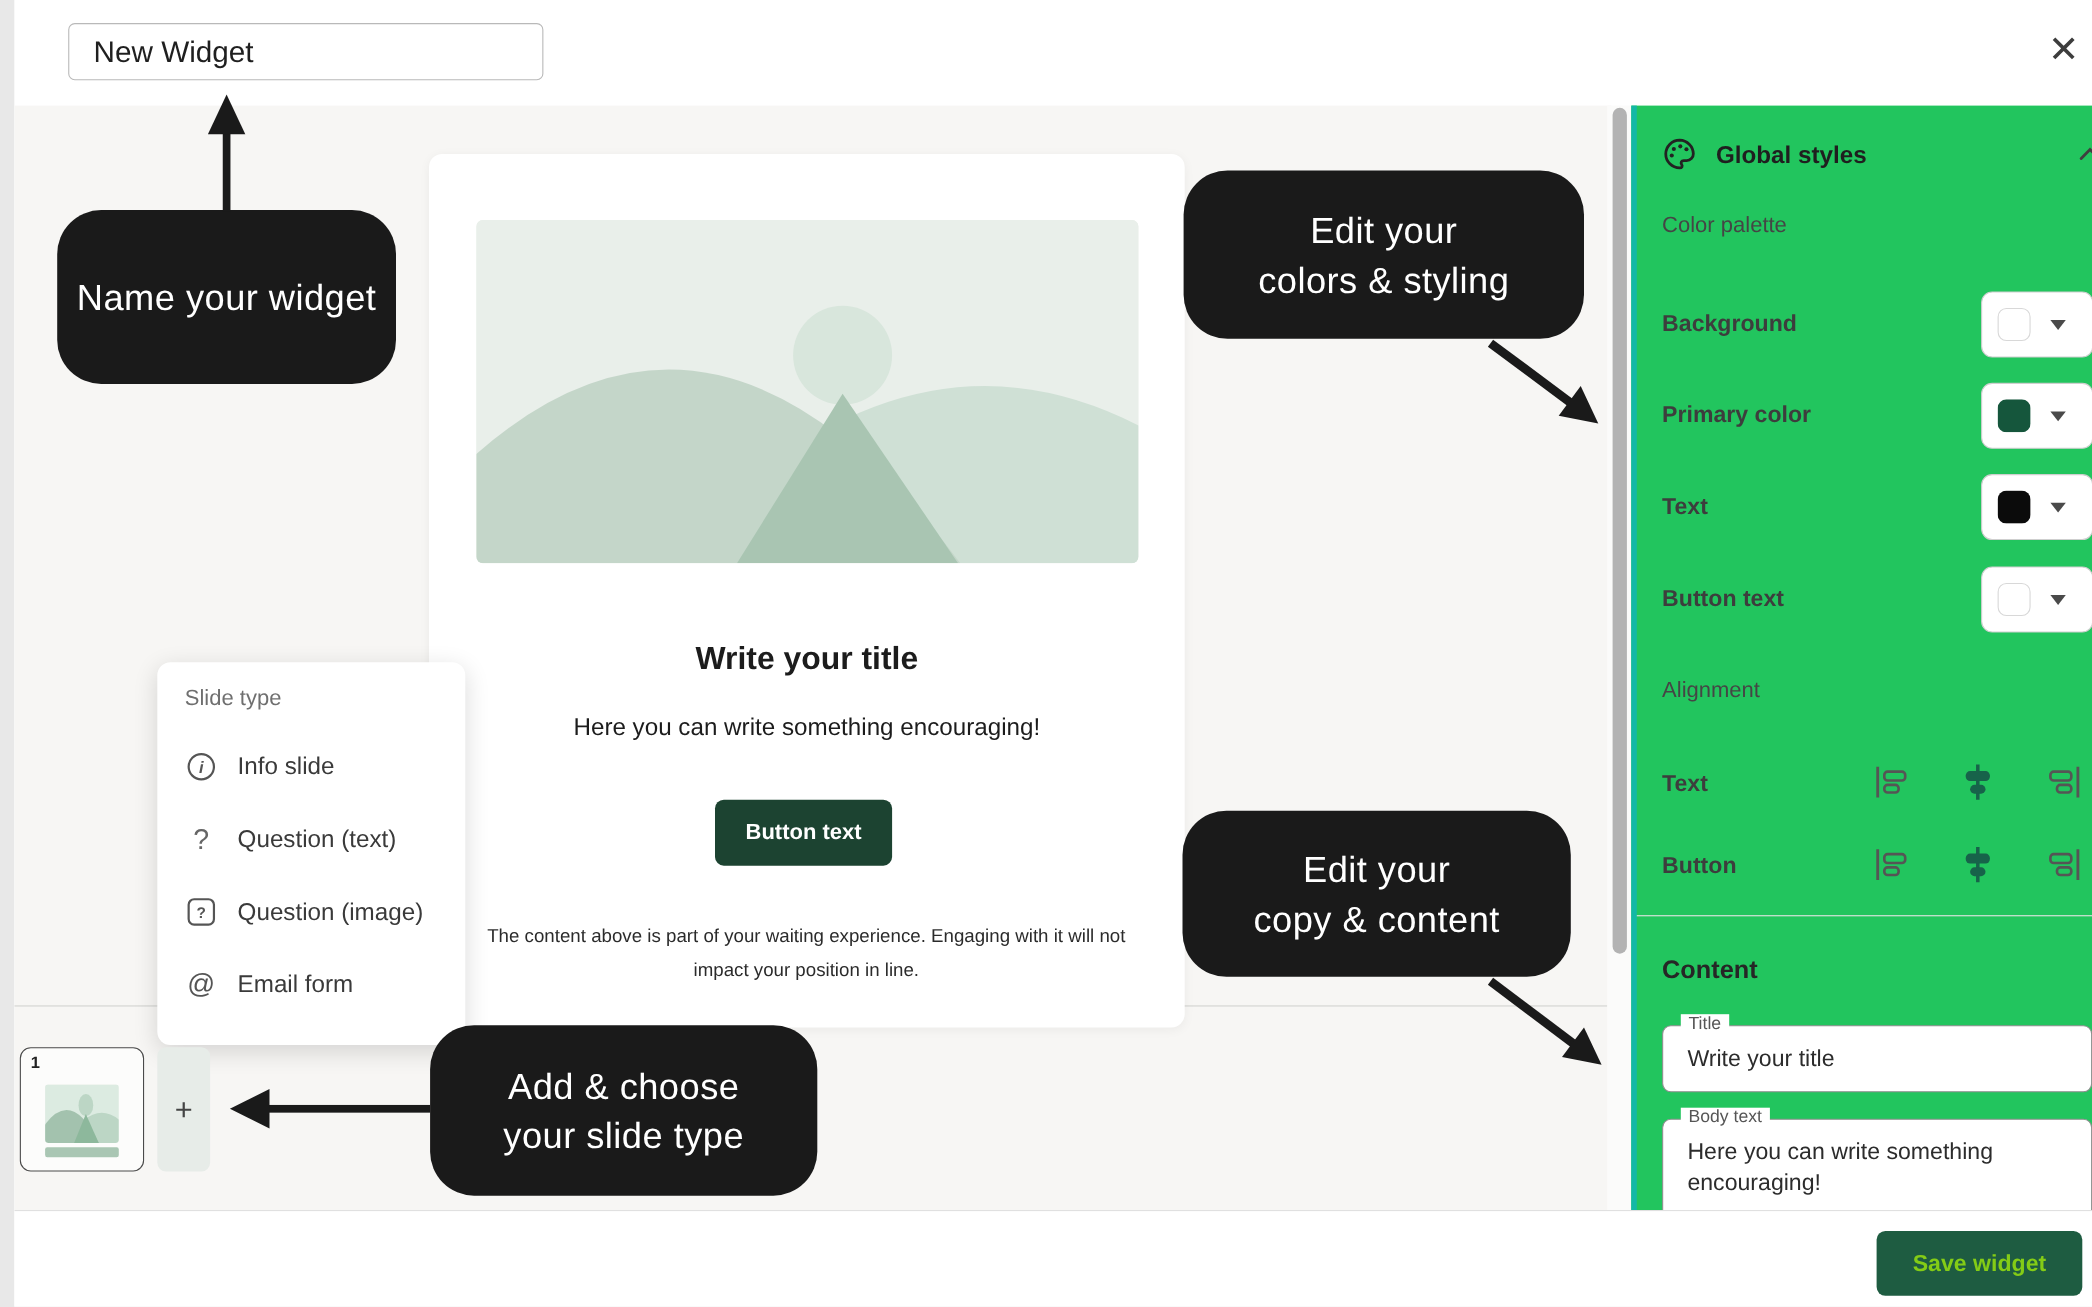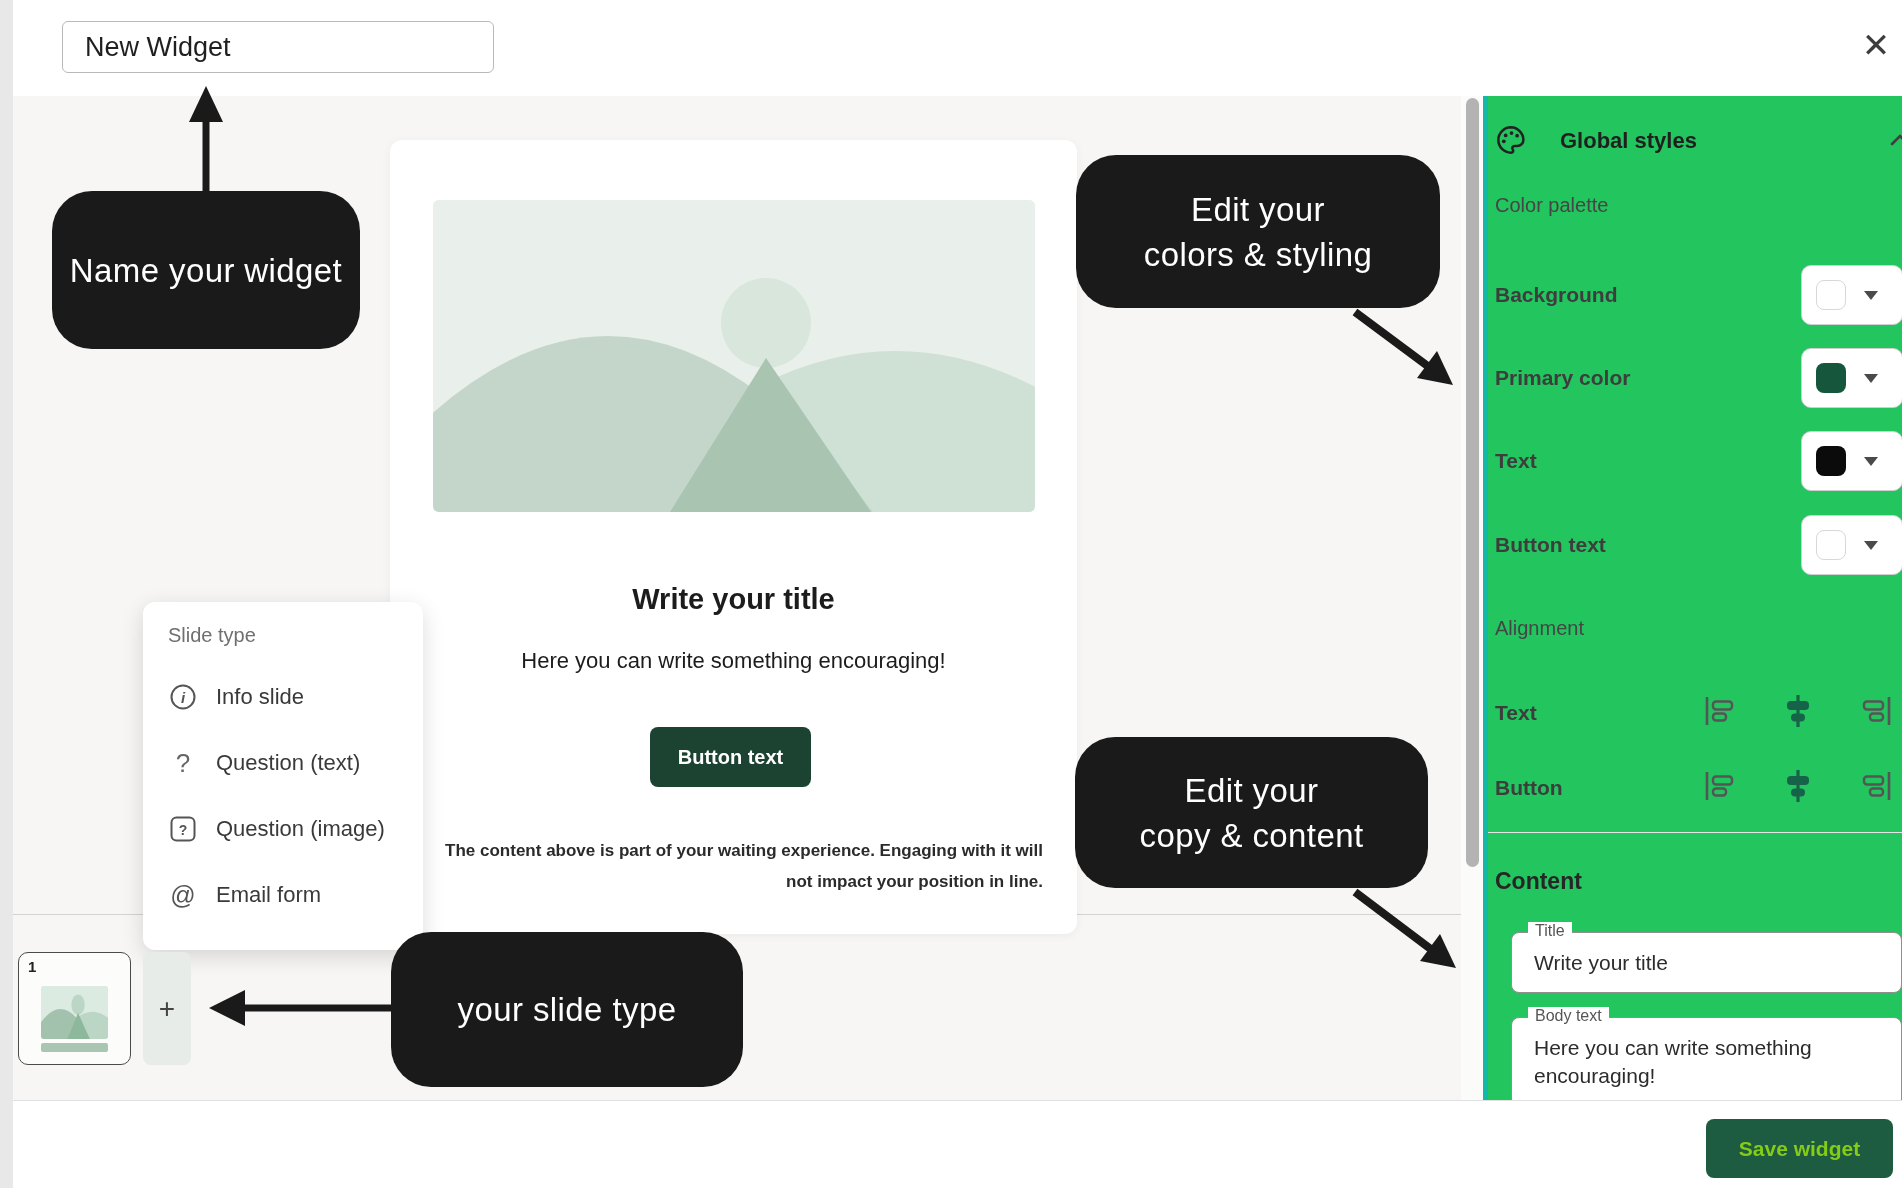--- a/index.html
+++ b/index.html
@@ -17,22 +17,22 @@
   .canvas-divider{position:absolute;left:0;top:914px;width:1452px;height:1px;background:#d2d2d0;}
 
   
   .card{position:absolute;left:377px;top:140px;width:687px;height:794px;background:#fff;border-radius:12px;
     box-shadow:0 2px 10px rgba(0,0,0,.05);}
   .card-img{position:absolute;left:43px;top:60px;width:602px;height:312px;border-radius:6px;overflow:hidden;background:#e9efea;}
   .card-title{position:absolute;left:0;top:443px;width:100%;text-align:center;font-size:29px;font-weight:bold;color:#1c1c1c;}
   .card-body{position:absolute;left:0;top:508px;width:100%;text-align:center;font-size:22px;color:#1c1c1c;}
   .card-btn{position:absolute;left:260px;top:587px;width:161px;height:60px;background:#1c4331;color:#fff;
     border:none;border-radius:8px;font-size:20px;font-weight:bold;cursor:pointer;}
-  .card-disclaimer{position:absolute;left:33px;top:695px;width:620px;text-align:right;font-size:17px;
-    font-weight:700;color:#2b2b2b;line-height:31px;}
+  .card-disclaimer{position:absolute;left:33px;top:695px;width:620px;text-align:center;font-size:17px;
+    font-weight:400;color:#2b2b2b;line-height:31px;}
 
   
   .slide-menu{position:absolute;left:130px;top:602px;width:280px;height:348px;background:#fff;border-radius:12px;
     box-shadow:0 6px 22px rgba(0,0,0,.14);padding:22px 0 0 25px;}
   .slide-menu-label{font-size:20px;color:#6f6f6f;margin-bottom:24px;}
   .slide-menu-item{display:flex;align-items:center;height:52px;margin-bottom:14px;cursor:pointer;}
   .slide-menu-item .mi{width:30px;height:30px;margin-right:18px;display:flex;align-items:center;justify-content:center;color:#555;}
   .slide-menu-item .ml{font-size:22px;color:#3a3a3a;}
 
   
@@ -51,21 +51,21 @@
   .co-colors{left:1063px;top:155px;width:364px;height:153px;}
   .co-copy{left:1062px;top:737px;width:353px;height:151px;}
   .co-add{left:378px;top:932px;width:352px;height:155px;}
 
   .arrows{position:absolute;left:0;top:0;width:1902px;height:1188px;pointer-events:none;}
 
   
   .scroll-gutter{position:absolute;left:1448px;top:96px;width:22px;height:1004px;background:#fbfbfa;}
   .scroll-thumb{position:absolute;left:1453px;top:98px;width:13px;height:769px;background:#b3b3b3;border-radius:7px;cursor:pointer;}
   .sidebar{position:absolute;left:1470px;top:96px;width:432px;height:1004px;background:#22c55e;border-left:5px solid #14b8a6;}
-  .sb{position:absolute;left:7px;}
+  .sb{position:absolute;left:23px;}
   .sb-head-label{font-size:22px;font-weight:bold;color:#1f1f1f;}
   .sec-label{font-size:20px;color:#454545;}
   .row-label{font-size:21px;font-weight:600;color:#3d3d3d;}
   .picker{position:absolute;left:313px;width:102px;height:60px;border:1px solid #cfcfcf;border-radius:10px;background:#fff;
     display:flex;align-items:center;cursor:pointer;}
   .swatch{width:30px;height:30px;border-radius:8px;margin-left:14px;border:1.5px solid rgba(0,0,0,0.12);}
   .caret{width:0;height:0;border-left:7px solid transparent;border-right:7px solid transparent;
     border-top:9px solid #4a4a4a;margin-left:18px;}
   .align-group{position:absolute;left:216px;display:flex;gap:46px;}
   .align-btn{width:32px;height:34px;background:none;border:none;padding:0;cursor:pointer;}
@@ -161,20 +161,21 @@
   </div>
   <div class="callout co-colors">
     <span>Edit your</span>
     <span>colors &amp; styling</span>
   </div>
   <div class="callout co-copy">
     <span>Edit your</span>
     <span>copy &amp; content</span>
   </div>
   <div class="callout co-add">
+    <span>Add &amp; choose</span>
     <span>your slide type</span>
   </div>
 
   <svg class="arrows">
     <g>
       <rect x="189.5" y="116" width="7" height="76" fill="#1a1a1a"></rect>
       <polygon points="193,86 176,122 210,122" fill="#1a1a1a"></polygon>
     </g>
     <g>
       <line x1="1342" y1="312" x2="1416" y2="367" stroke="#1a1a1a" stroke-width="8"></line>

